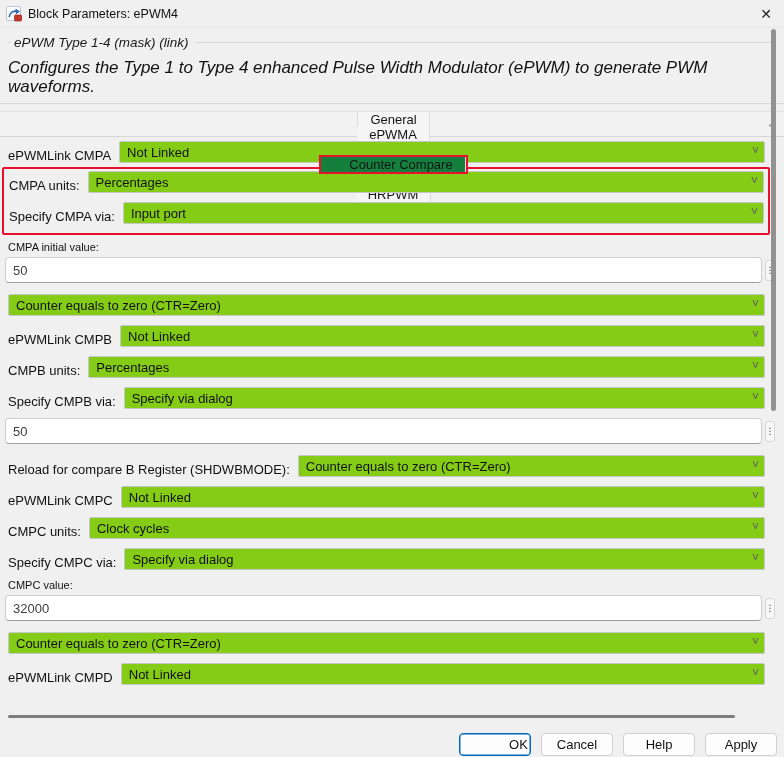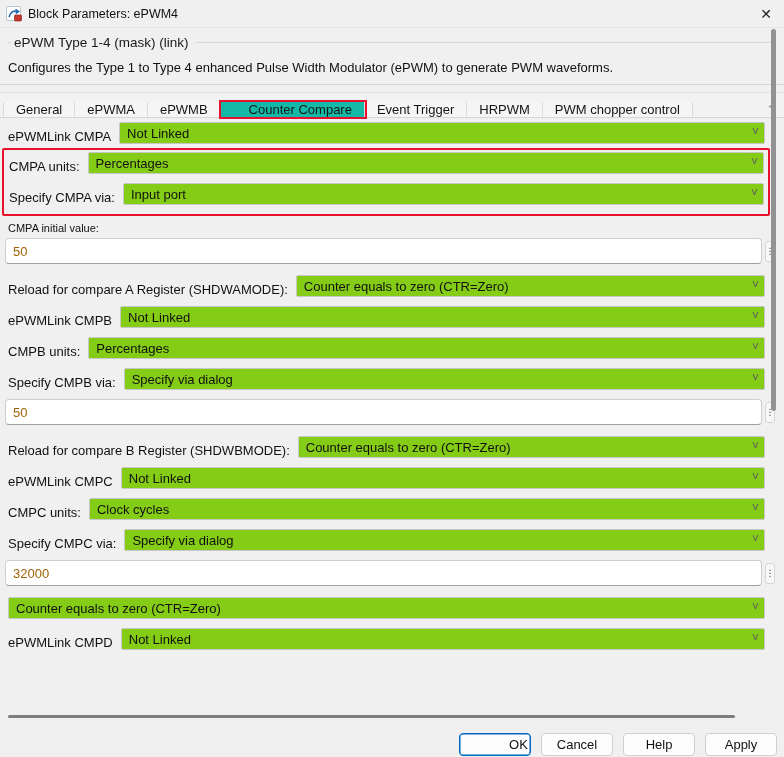--- a/index.html
+++ b/index.html
@@ -19,40 +19,40 @@
     border-bottom: 1px solid #e6e6e6;
   }
   .titlebar .app-icon { width: 17px; height: 16px; margin-right: 5px; flex: 0 0 auto; }
   .titlebar .title { font-size: 12.5px; color: #111; }
   .close-btn {
     position: absolute; right: 2px; top: 0; width: 32px; height: 27px;
     display: flex; align-items: center; justify-content: center;
     font-size: 14px; color: #222; cursor: default;
   }
   
-  .mask-header { padding: 7px 8px 0 8px; }
+  .mask-header { padding: 7px 8px 0 8px; font-style: italic; }
   .mask-heading-row { display: flex; align-items: center; }
   .mask-heading-row .pre-line { width: 3px; height: 1px; background: #d8d8d8; margin-right: 3px; }
   .mask-heading { font-size: 13.5px; color: #1a1a1a; white-space: nowrap; }
   .mask-heading-row .post-line { flex: 1; height: 1px; background: #d8d8d8; margin-left: 6px; }
-  .mask-desc { margin-top: 8px; line-height: 19px; font-size: 13px; color: #111; }
+  .mask-desc { margin-top: 8px; line-height: 19px; font-size: 17px; color: #111; }
   .sep1 { height: 1px; background: #d9d9d9; margin-top: 7px; }
   
   .tabbar {
-    margin-top: 7px; height: 26px; display: flex; align-items: flex-end;
+    margin-top: 7px; height: 26px; display: flex; align-items: center;
     border-top: 1px solid #e2e2e2; border-bottom: 1px solid #d6d6d6;
-    background: #f2f2f2; position: relative; padding-left: 3px;
+    background: #f2f2f2; position: relative; padding-left: 3px; flex-direction: column;
   }
   .tab {
     display: flex; align-items: center; padding: 0 12px;
     border-right: 1px solid #dcdcdc; font-size: 13px; color: #141414;
     background: #f5f5f5; cursor: default; white-space: nowrap;
   }
   .tab:first-child { border-left: 1px solid #dcdcdc; }
-  .tab.active { position: relative; z-index: 2; box-shadow: 0 0 0 2px #e8112d; background: #14b8a6; padding-left: 28px; }
+  .tab.active { position: relative; z-index: 2; box-shadow: 0 0 0 2px #e8112d; background: #15803d; padding-left: 28px; }
   .tab-scroll-left {
     position: absolute; right: 5px; top: 0; bottom: 0; width: 14px;
     display: flex; align-items: center; justify-content: center;
     color: #9a9a9a; font-size: 10px;
   }
   
   .content { padding: 4px 19px 0 8px; }
   .row { display: flex; align-items: flex-end; margin-bottom: 9px; }
   .row .lbl { margin-right: 8px; white-space: nowrap; font-size: 13px; color: #111; }
   .combo {
@@ -70,21 +70,21 @@
   .hl-group {
     border: 2px solid #e8112d; border-radius: 2px;
     margin: 0 -5px 6px -6px; padding: 2px 4px 0 5px;
   }
   .lblrow { margin: 2px 0 4px 0; font-size: 11px; color: #111; }
   .textrow { display: flex; align-items: center; position: relative; margin: 0 3px 11px -3px; }
   .text-input {
     flex: 1; height: 22px; background: #fff;
     border: 1px solid #cfcfcf; border-bottom-color: #9f9f9f;
     border-radius: 4px; padding: 12px 7px; font-size: 13px;
-    font-family: "Liberation Sans", "DejaVu Sans", sans-serif; color: #a16207;
+    font-family: "Liberation Sans", "DejaVu Sans", sans-serif; color: #404040;
     outline: none; min-width: 0;
   }
   .overflow-btn {
     position: absolute; right: -13px; width: 10px; height: 21px;
     border: 1px solid #d6d6d6; border-radius: 3px; background: #f7f7f7;
     display: flex; align-items: center; justify-content: center;
     font-size: 9px; color: #444; line-height: 1;
   }
   
   .v-scrollbar-thumb {
@@ -172,21 +172,20 @@
     </div>
   </div>
 
   <div class="lblrow">CMPA initial value:</div>
   <div class="textrow">
     <input class="text-input" value="50" style="">
     <div class="overflow-btn">⋮</div>
   </div>
 
   <div class="row">
-    <span class="lbl">Reload for compare A Register (SHDWAMODE):</span>
     <div class="combo">
       <span>Counter equals to zero (CTR=Zero)</span>
       <span class="chev">˅</span>
     </div>
   </div>
 
   <div class="row">
     <span class="lbl">ePWMLink CMPB</span>
     <div class="combo">
       <span>Not Linked</span>
@@ -240,20 +239,21 @@
   </div>
 
   <div class="row">
     <span class="lbl">Specify CMPC via:</span>
     <div class="combo">
       <span>Specify via dialog</span>
       <span class="chev">˅</span>
     </div>
   </div>
 
+  <div class="lblrow">CMPC value:</div>
   <div class="textrow">
     <input class="text-input" value="32000" style="">
     <div class="overflow-btn">⋮</div>
   </div>
 
   <div class="row">
     <div class="combo">
       <span>Counter equals to zero (CTR=Zero)</span>
       <span class="chev">˅</span>
     </div>

